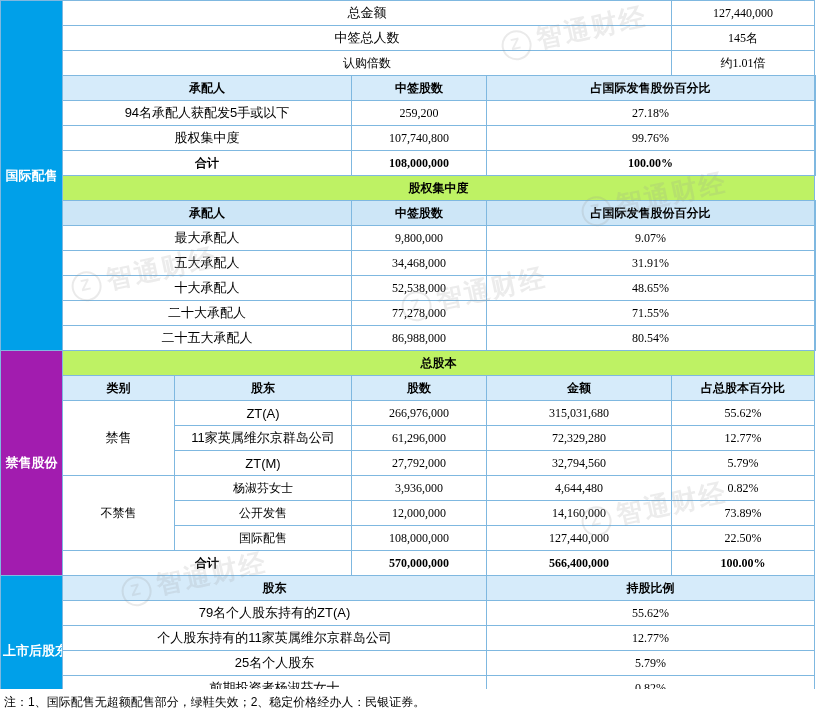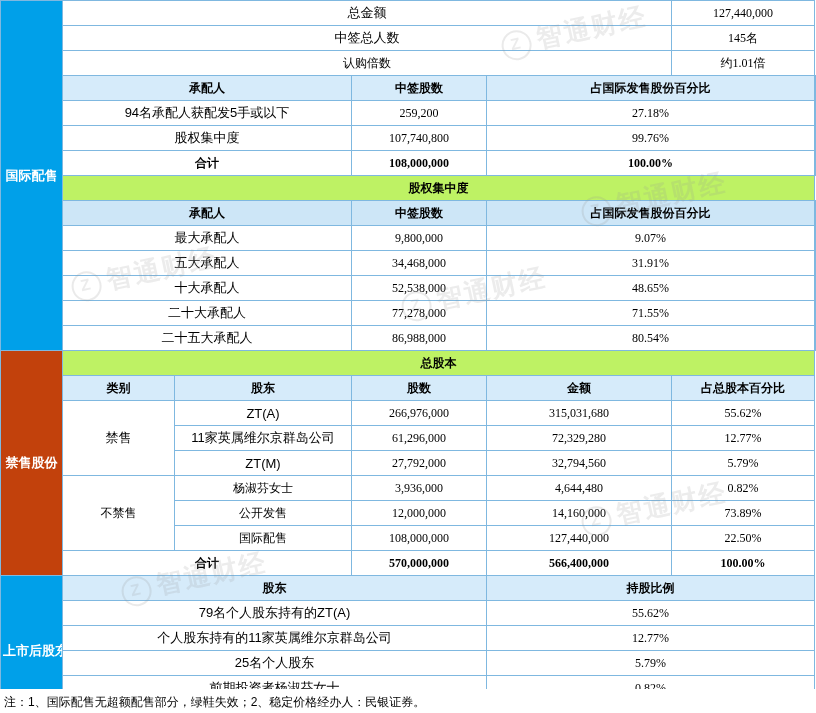--- a/index.html
+++ b/index.html
@@ -24,21 +24,21 @@
   }
   .sidecell{
     background:#00a0e9;
     color:#ffffff;
     font-weight:bold;
     width:62px;
     font-size:13px;
     line-height:1.35;
     border:1px solid #7fb8e0;
   }
-  .sidecell.dark{background:#c2410c;}
+  .sidecell.dark{background:#a21caf;}
   .hdr{background:#d6ebfa;font-weight:bold;}
   .hdr2{background:#cde6f7;font-weight:bold;}
   .band{background:#bef264;font-weight:bold;}
   .plain{background:#ffffff;}
   .bold{font-weight:bold;}
   .red{color:#000000;font-weight:normal;}
   .num{font-family:"Liberation Serif","DejaVu Serif",serif;font-size:12px;}
   .label{font-size:13px;}
   .total-row td{font-weight:bold;}
   .footnote{

